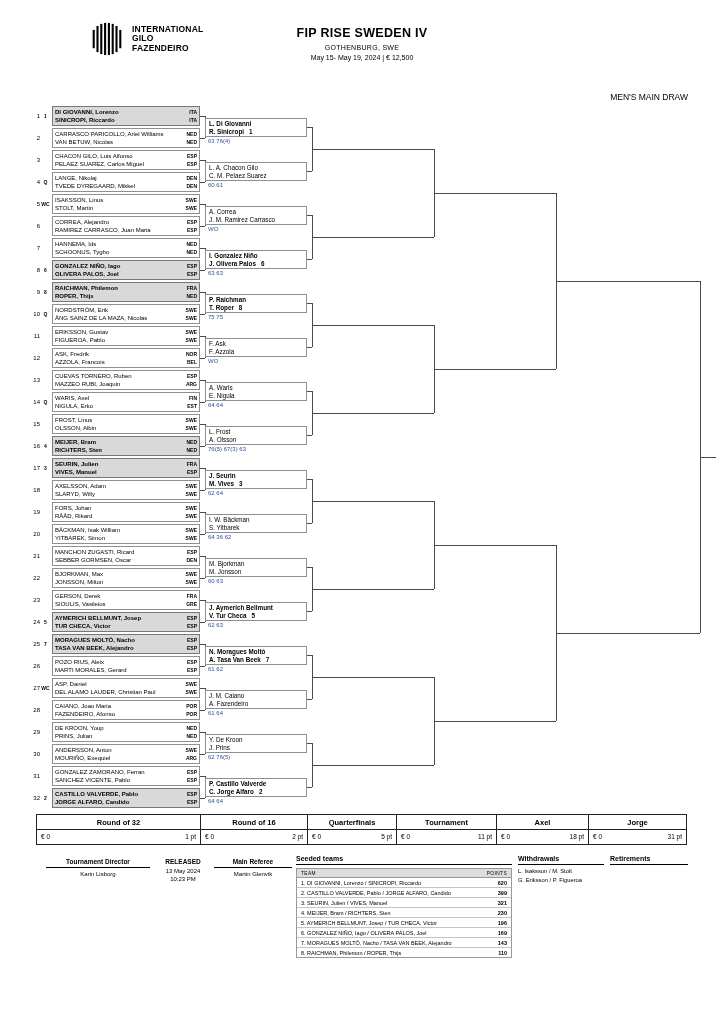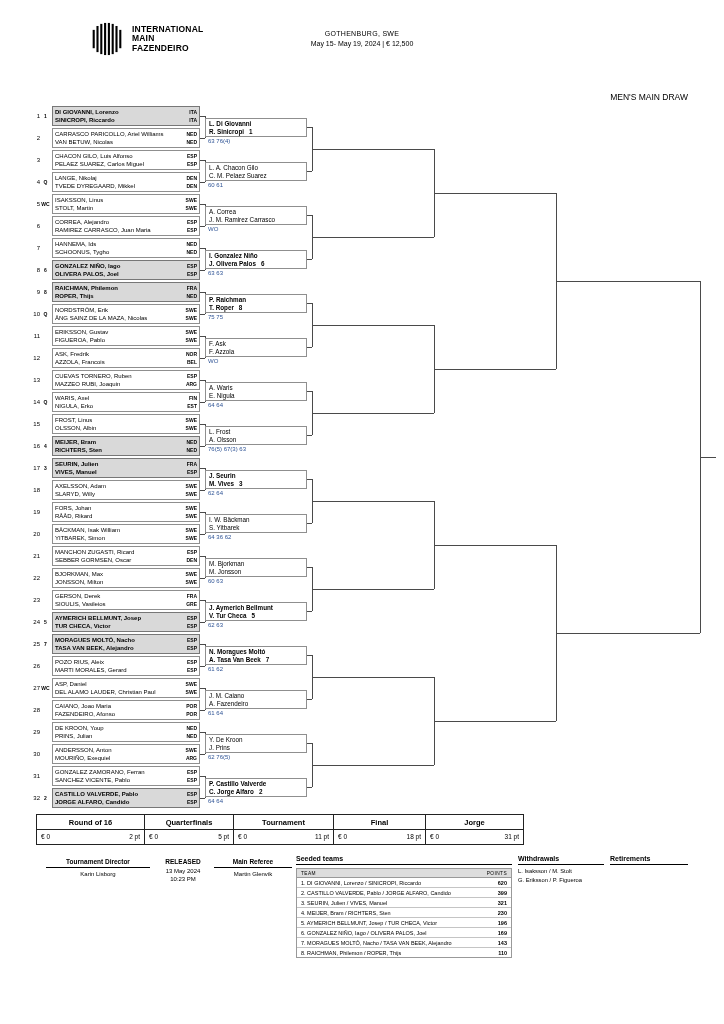--- a/index.html
+++ b/index.html
@@ -69,26 +69,27 @@
       <rect x="8.9" y="6.3" width="2.2" height="27.5" fill="#000"></rect>
       <rect x="12.9" y="4.1" width="2.2" height="31.8" fill="#000"></rect>
       <rect x="16.9" y="3.1" width="2.2" height="33.8" fill="#000"></rect>
       <rect x="20.9" y="3.1" width="2.2" height="33.8" fill="#000"></rect>
       <rect x="24.9" y="4.1" width="2.2" height="31.8" fill="#000"></rect>
       <rect x="28.9" y="6.3" width="2.2" height="27.5" fill="#000"></rect>
       <rect x="32.9" y="10.4" width="2.2" height="19.3" fill="#000"></rect>
     </svg>
     <div id="org-name">
       <div>INTERNATIONAL</div>
-      <div>MAIN</div>
+      <div>GILO</div>
       <div>FAZENDEIRO</div>
     </div>
   </div>
 
   <div id="title-block">
+    <div id="event-title">FIP RISE SWEDEN IV</div>
     <div id="event-location">GOTHENBURG, SWE</div>
     <div id="event-dates">May 15- May 19, 2024  |  € 12,500</div>
   </div>
 
   <div id="draw-label">MEN'S MAIN DRAW</div>
 
   <div id="bracket">
       <div class="posnum" style="left: 28px; top: 106px;">1</div>
       <div class="tag" style="left: 40px; top: 106px;">1</div>
       <div class="entry seeded" style="top: 106px;">
@@ -624,20 +625,27 @@
       <div class="bl" style="left: 434px; top: 721px; width: 122px; height: 1px;"></div>
       <div class="bl" style="left: 556px; top: 193px; width: 1px; height: 176px;"></div>
       <div class="bl" style="left: 556px; top: 281px; width: 144px; height: 1px;"></div>
       <div class="bl" style="left: 556px; top: 545px; width: 1px; height: 176px;"></div>
       <div class="bl" style="left: 556px; top: 633px; width: 144px; height: 1px;"></div>
       <div class="bl" style="left: 700px; top: 281px; width: 1px; height: 352px;"></div>
       <div class="bl" style="left: 700px; top: 457px; width: 16px; height: 1px;"></div>
     </div>
 
   <div id="rounds-bar">
+      <div class="rcol" style="width: 163px;">
+        <div class="rlabel">Round of 32</div>
+        <div class="rvals">
+          <div class="rprize">€ 0</div>
+          <div class="rpts">1 pt</div>
+        </div>
+      </div>
       <div class="rcol" style="width: 107px;">
         <div class="rlabel">Round of 16</div>
         <div class="rvals">
           <div class="rprize">€ 0</div>
           <div class="rpts">2 pt</div>
         </div>
       </div>
       <div class="rcol" style="width: 89px;">
         <div class="rlabel">Quarterfinals</div>
         <div class="rvals">
@@ -646,21 +654,21 @@
         </div>
       </div>
       <div class="rcol" style="width: 100px;">
         <div class="rlabel">Tournament</div>
         <div class="rvals">
           <div class="rprize">€ 0</div>
           <div class="rpts">11 pt</div>
         </div>
       </div>
       <div class="rcol" style="width: 92px;">
-        <div class="rlabel">Final</div>
+        <div class="rlabel">Axel</div>
         <div class="rvals">
           <div class="rprize">€ 0</div>
           <div class="rpts">18 pt</div>
         </div>
       </div>
       <div class="rcol" style="width: 98px;">
         <div class="rlabel">Jorge</div>
         <div class="rvals">
           <div class="rprize">€ 0</div>
           <div class="rpts">31 pt</div>

